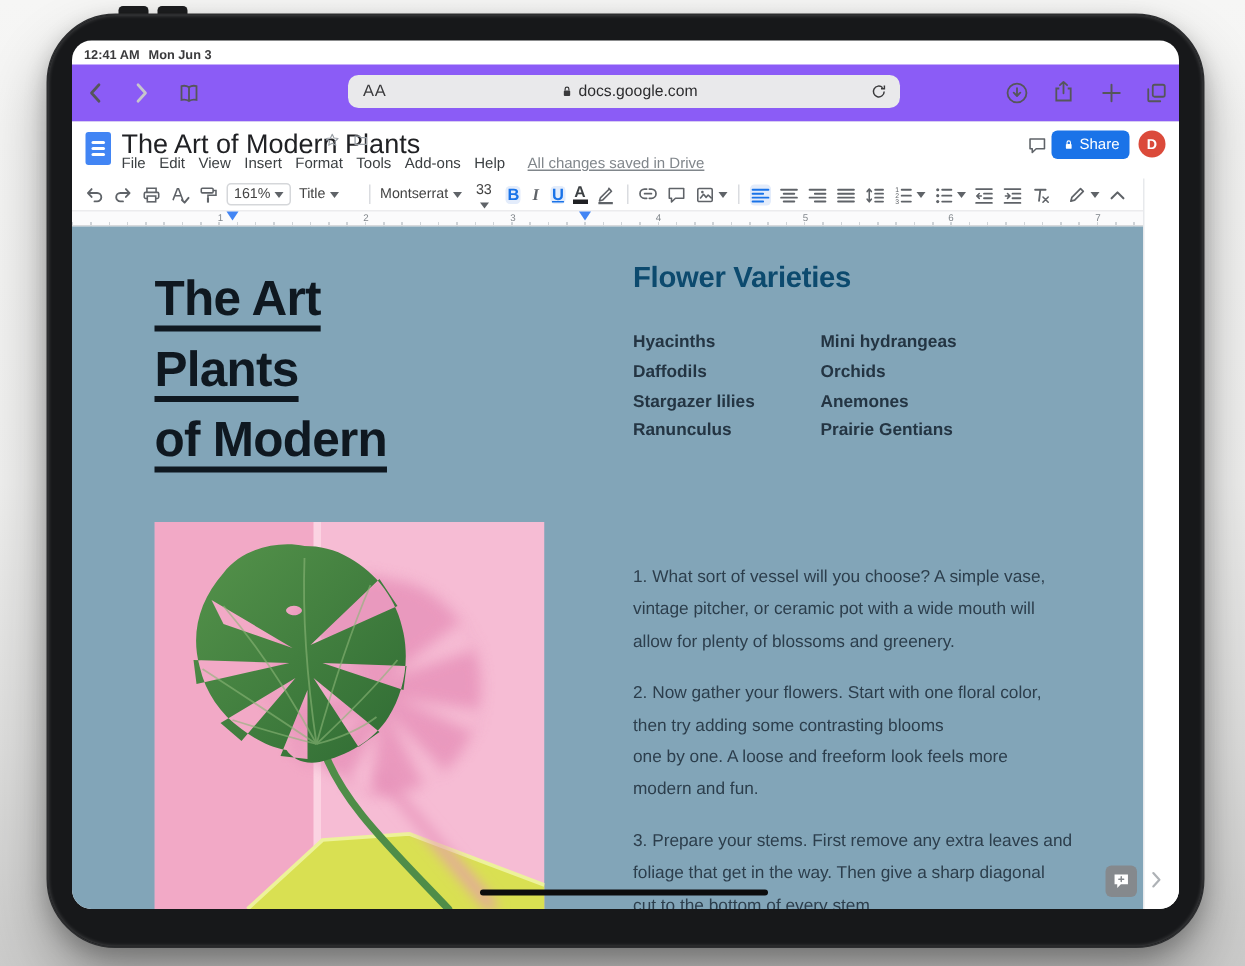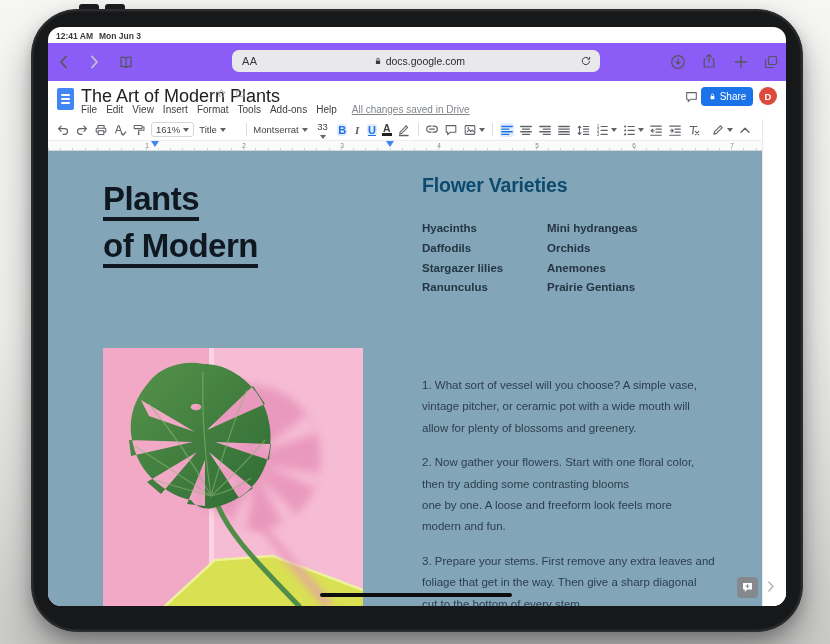--- a/index.html
+++ b/index.html
@@ -549,20 +549,21 @@
         <span class="num" style="left:391px;">4</span>
         <span class="num" style="left:489px;">5</span>
         <span class="num" style="left:586px;">6</span>
         <span class="num" style="left:684px;">7</span>
         <span class="marker" style="left:103px;"></span>
         <span class="marker" style="left:338px;"></span>
       </div>
 
       <div class="doc">
         <div class="doc-title">
+          <div><span>The Art</span></div>
           <div><span>Plants</span></div>
           <div><span>of Modern</span></div>
         </div>
 
         <div class="h2" style="left:374px;top:23px;">Flower Varieties</div>
         <div class="flowers col1">
           <div>Hyacinths</div>
           <div>Daffodils</div>
           <div>Stargazer lilies</div>
           <div>Ranunculus</div>

